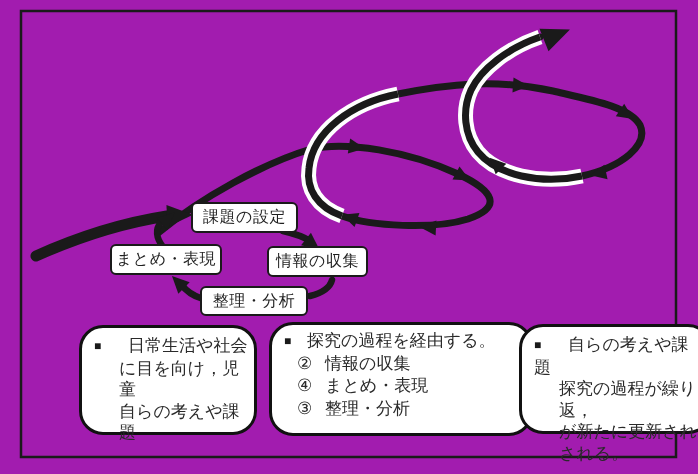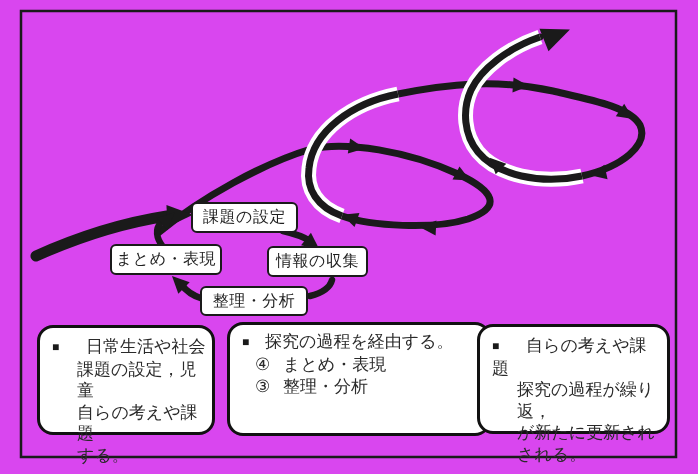--- a/index.html
+++ b/index.html
@@ -1,20 +1,20 @@
 <!DOCTYPE html>
 <html><head>
 <meta charset="utf-8">
 <style>
   html,body{margin:0;padding:0;background:#ffffff;}
   .stage{
     position:relative;
     width:698px;height:474px;
-    background:#d946ef;
-    font-family:Liberation Sans, sans-serif;
+    background:#a21caf;
+    font-family:Liberation Mono, monospace;
     color:#222;
     overflow:hidden;
   }
   .stage svg{position:absolute;left:0;top:0;}
 
   
   .stage-box{
     position:absolute;
     background:#ffffff;
     border:2px solid #1a1a1a;
@@ -25,26 +25,27 @@
     color:#1f1f1f;
     box-sizing:border-box;
     z-index:3;
   }
 
   
   .note{
     position:absolute;
     background:#ffffff;
     border:3px solid #111;
-    border-radius:16px;
+    border-radius:24px;
     box-sizing:border-box;
     z-index:3;
     font-size:17px;
     line-height:21.5px;
     color:#2a2a2a;
+    margin-left:42px;
   }
   .note .body{padding:8px 4px 0 12px;}
   .note .line{padding-left:25px;}
   .note .line.first{padding-left:0;}
   .bullet{
     display:inline-block;width:34px;
     font-size:12px;color:#1a1a1a;
     vertical-align:1px;
   }
   .note-center{line-height:22.5px;}
@@ -122,29 +123,29 @@
   <div class="stage-box" style="left:200px;top:286px;width:108px;height:30px">
     <span>整理・分析</span>
   </div>
   <div class="stage-box" style="left:110px;top:244px;width:112px;height:31px">
     <span>まとめ・表現</span>
   </div>
 
   <div class="note" style="left:37px;top:325px;width:178px;height:110px">
     <div class="body">
       <div class="line first"><span class="bullet">■</span><span>日常生活や社会</span></div>
-      <div class="line">課題の設定，児童</div>
+      <div class="line">に目を向け，児童</div>
       <div class="line">自らの考えや課題</div>
-      <div class="line">する。</div>
     </div>
   </div>
 
   <div class="note note-center" style="left:227px;top:322px;width:264px;height:114px">
     <div class="body">
       <div class="line first"><span class="bullet">■</span><span>探究の過程を経由する。</span></div>
+      <div class="item"><span class="marker">②</span><span>情報の収集</span></div>
       <div class="item"><span class="marker">④</span><span>まとめ・表現</span></div>
       <div class="item"><span class="marker">③</span><span>整理・分析</span></div>
     </div>
   </div>
 
   <div class="note" style="left:477px;top:324px;width:193px;height:110px">
     <div class="body">
       <div class="line first"><span class="bullet">■</span><span>自らの考えや課題</span></div>
       <div class="line">探究の過程が繰り返，</div>
       <div class="line">が新たに更新され</div>

